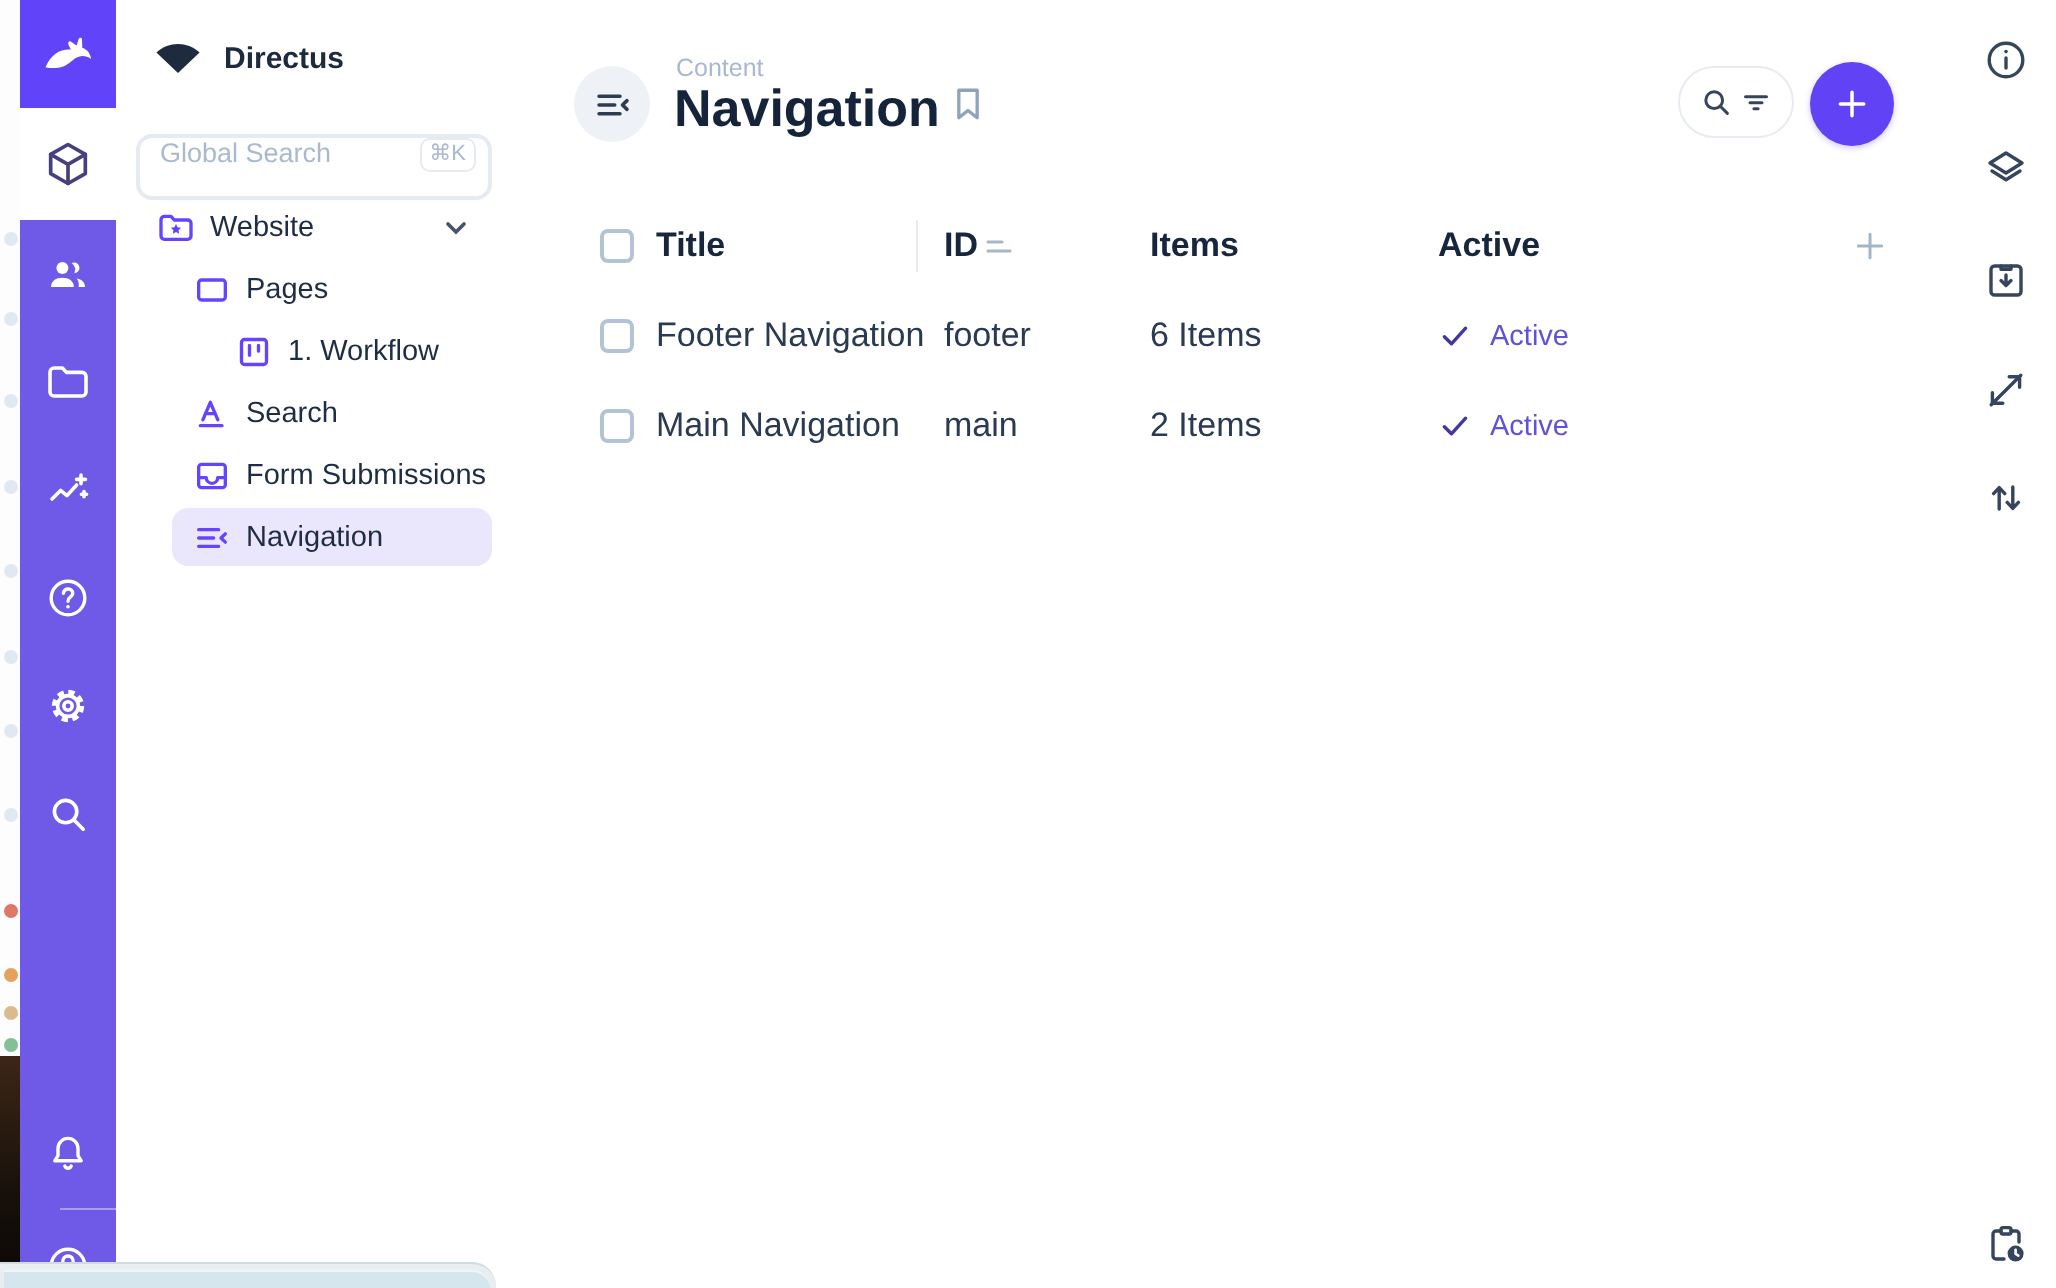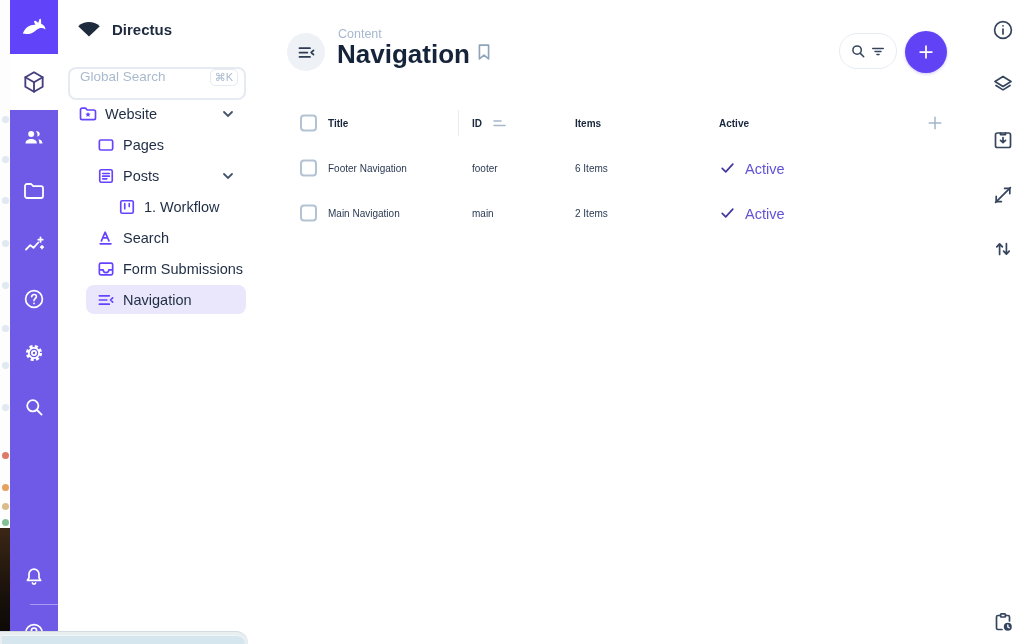--- a/index.html
+++ b/index.html
@@ -59,21 +59,21 @@
     border-radius:18px; display:flex; align-items:center; justify-content:space-between; padding:0 9px; }
   .pill .ic { width:18px; height:18px; cursor:pointer; }
   .add-fab { position:absolute; left:625px; top:31px; width:42px; height:42px; border-radius:50%;
     background:#6143f5; display:flex; align-items:center; justify-content:center; cursor:pointer;
     box-shadow:0 1px 3px rgba(97,67,245,.3); }
 
   
   .tbl-header { position:absolute; left:0; top:109px; width:698px; height:28px; }
   .tbl-row1 { position:absolute; left:0; top:150px; width:698px; height:36px; }
   .tbl-row2 { position:absolute; left:0; top:195px; width:698px; height:36px; }
-  .cell { position:absolute; top:50%; transform:translateY(-50%); font-size:10px; color:#2a3a52; }
+  .cell { position:absolute; top:50%; transform:translateY(-50%); font-size:17px; color:#2a3a52; }
   .th { font-weight:700; color:#17263c; }
   .cb { position:absolute; left:20px; top:50%; transform:translateY(-50%); width:17px; height:17px;
     border:2px solid #b4c3d4; border-radius:4px; background:#fff; cursor:pointer; }
   .c-title { left:48px; } .c-id { left:192px; } .c-items { left:295px; } .c-active { left:439px; }
   .col-div { position:absolute; left:178px; top:1px; width:1px; height:26px; background:#e7ecf2; }
   .sort-ic { position:absolute; left:213px; top:50%; transform:translateY(-50%); width:14px; height:12px; }
   .add-col { position:absolute; left:645px; top:50%; transform:translateY(-50%); width:20px; height:20px; cursor:pointer; }
   .active-cell { position:absolute; left:439px; top:50%; transform:translateY(-50%);
     display:flex; align-items:center; gap:9px; }
   .active-cell span { font-size:14.5px; font-weight:500; color:#6052d6; }
@@ -205,30 +205,20 @@
         </svg>
       </div>
 
       <div class="tree-row ind1">
         <svg class="tree-ic" viewBox="0 0 24 24" fill="none" stroke="#6644ff" stroke-width="2" stroke-linejoin="round">
           <rect x="4" y="6" width="16" height="12" rx="1.8"></rect>
         </svg>
         <span class="tree-label">Pages</span>
       </div>
 
-      <div class="tree-row ind1">
-        <svg class="tree-ic" viewBox="0 0 24 24" fill="none" stroke="#6644ff" stroke-width="2" stroke-linecap="round" stroke-linejoin="round">
-          <rect x="4.5" y="4.5" width="15" height="15" rx="1.8"></rect>
-          <path d="M8 9h8M8 12.2h8M8 15.4h5"></path>
-        </svg>
-        <span class="tree-label">Posts</span>
-        <svg class="tree-chevron" viewBox="0 0 16 16" fill="none" stroke="#44536b" stroke-width="1.8" stroke-linecap="round">
-          <path d="M4 6l4 4 4-4"></path>
-        </svg>
-      </div>
 
       <div class="tree-row ind2">
         <svg class="tree-ic" viewBox="0 0 24 24" fill="none" stroke="#6644ff" stroke-width="2" stroke-linecap="round" stroke-linejoin="round">
           <rect x="4.5" y="4.5" width="15" height="15" rx="1.8"></rect>
           <path d="M9.3 8v6M14.7 8v3.5"></path>
         </svg>
         <span class="tree-label">1. Workflow</span>
       </div>
 
       <div class="tree-row ind1">

